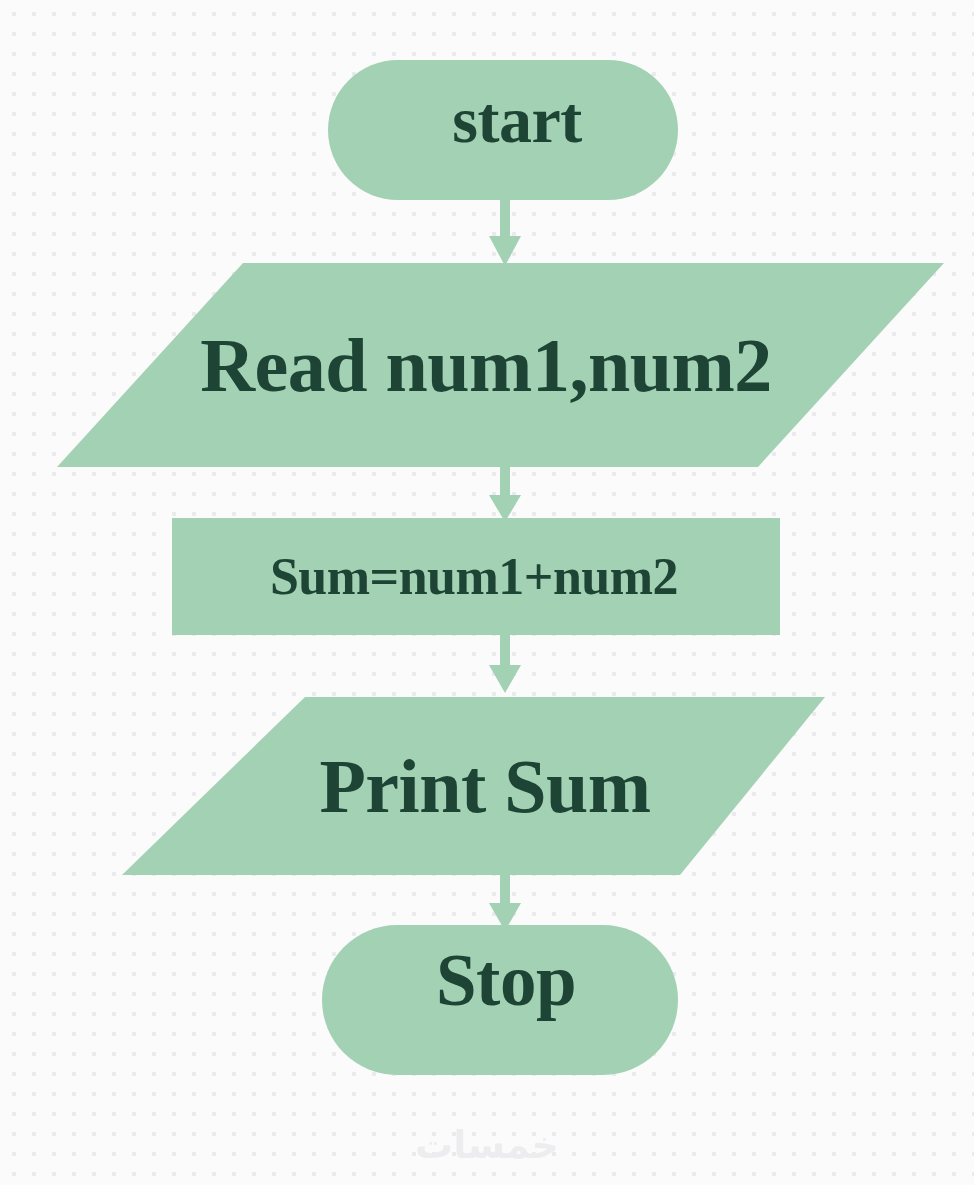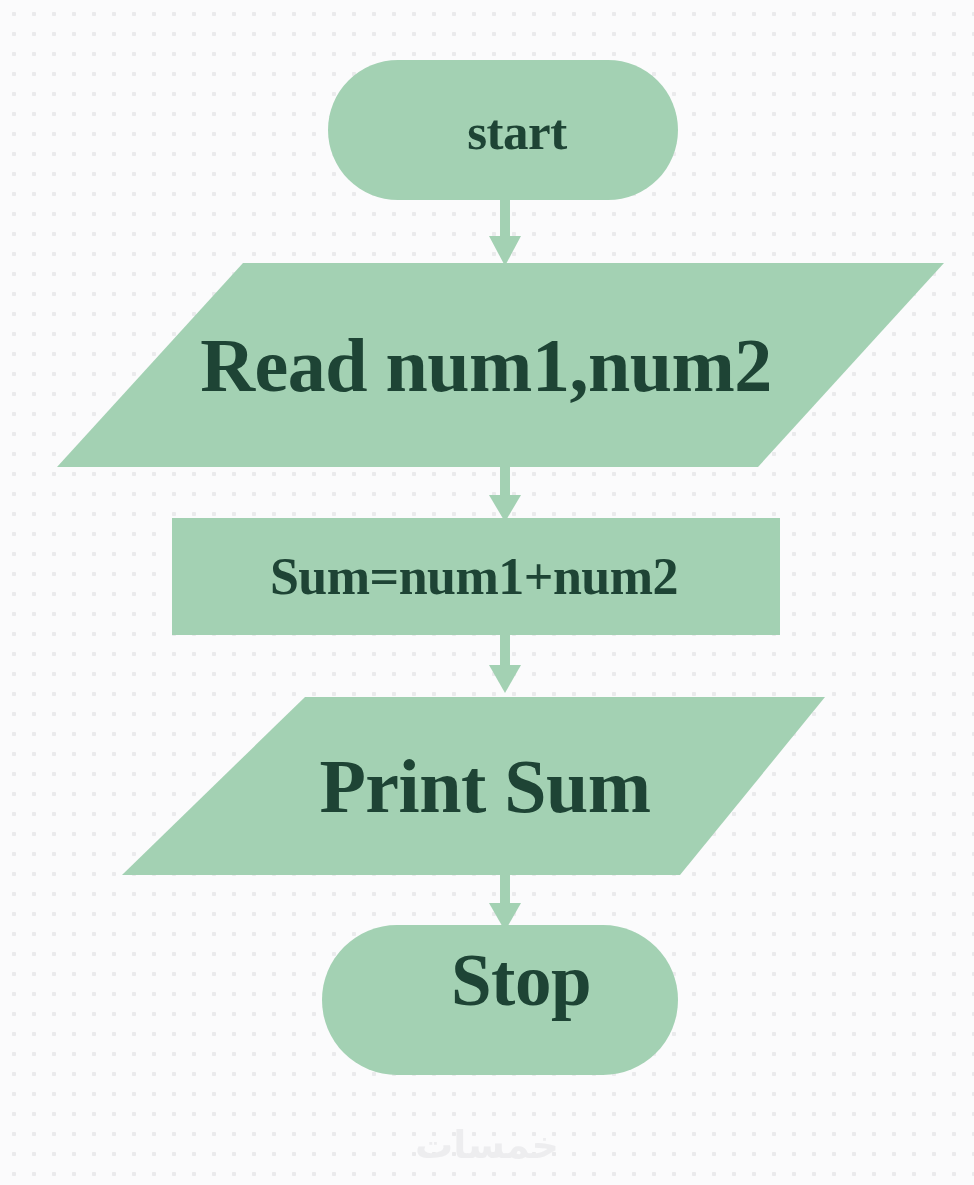--- a/index.html
+++ b/index.html
@@ -35,27 +35,27 @@
   
   .oval {
     position: absolute;
     background: #a3d1b3;
     border-radius: 999px;
   }
   #oval-start { left: 328px; top: 60px;  width: 350px; height: 140px; }
   #oval-stop  { left: 322px; top: 925px; width: 356px; height: 150px; }
 
   #label-start {
-    left: 328px; top: 72px; width: 350px; height: 120px;
+    left: 328px; top: 60px; width: 350px; height: 120px;
     display: flex; align-items: center; justify-content: center;
-    font-size: 51px;
+    font-size: 66px;
     transform: translateX(14px);
   }
   #label-stop {
-    left: 337px; top: 925px; width: 356px; height: 111px;
+    left: 322px; top: 925px; width: 356px; height: 111px;
     display: flex; align-items: center; justify-content: center;
     font-size: 73px;
     transform: translateX(6px);
   }
 
   
   .para-svg {
     position: absolute;
     left: 0;
     overflow: visible;

